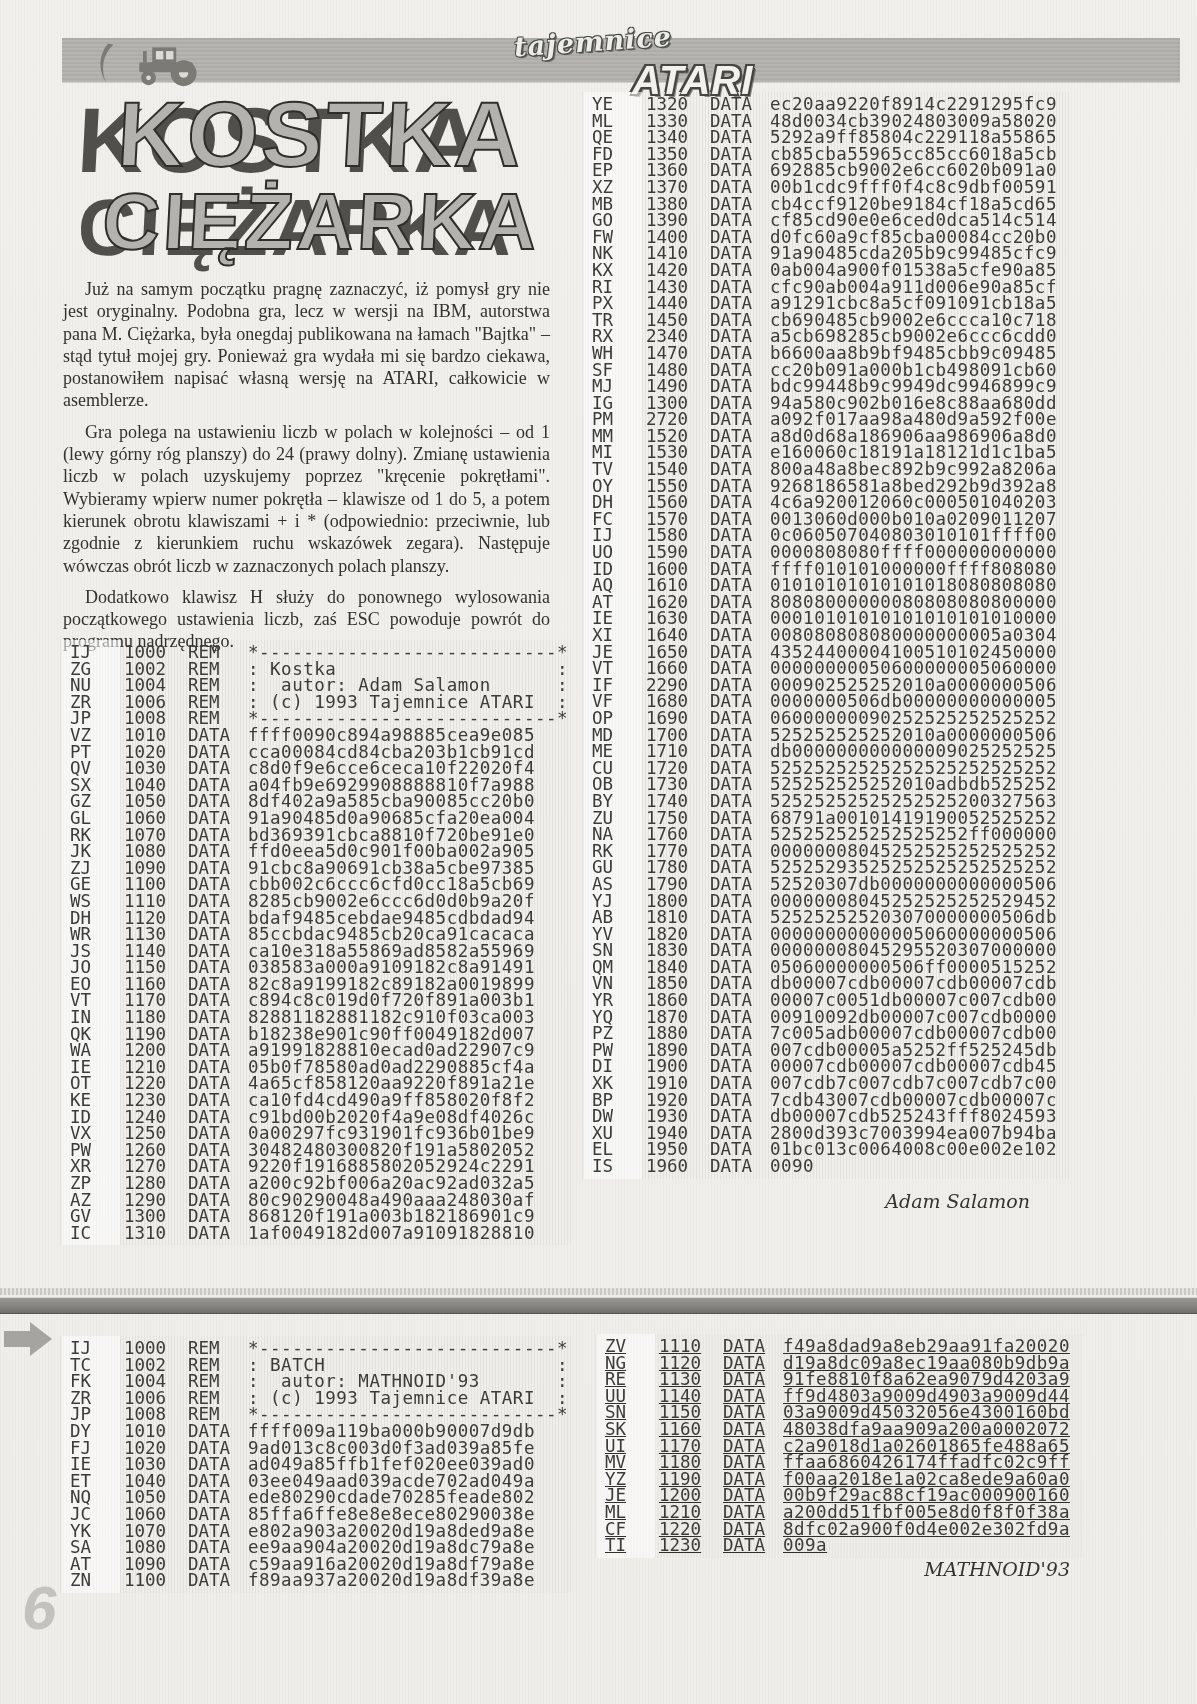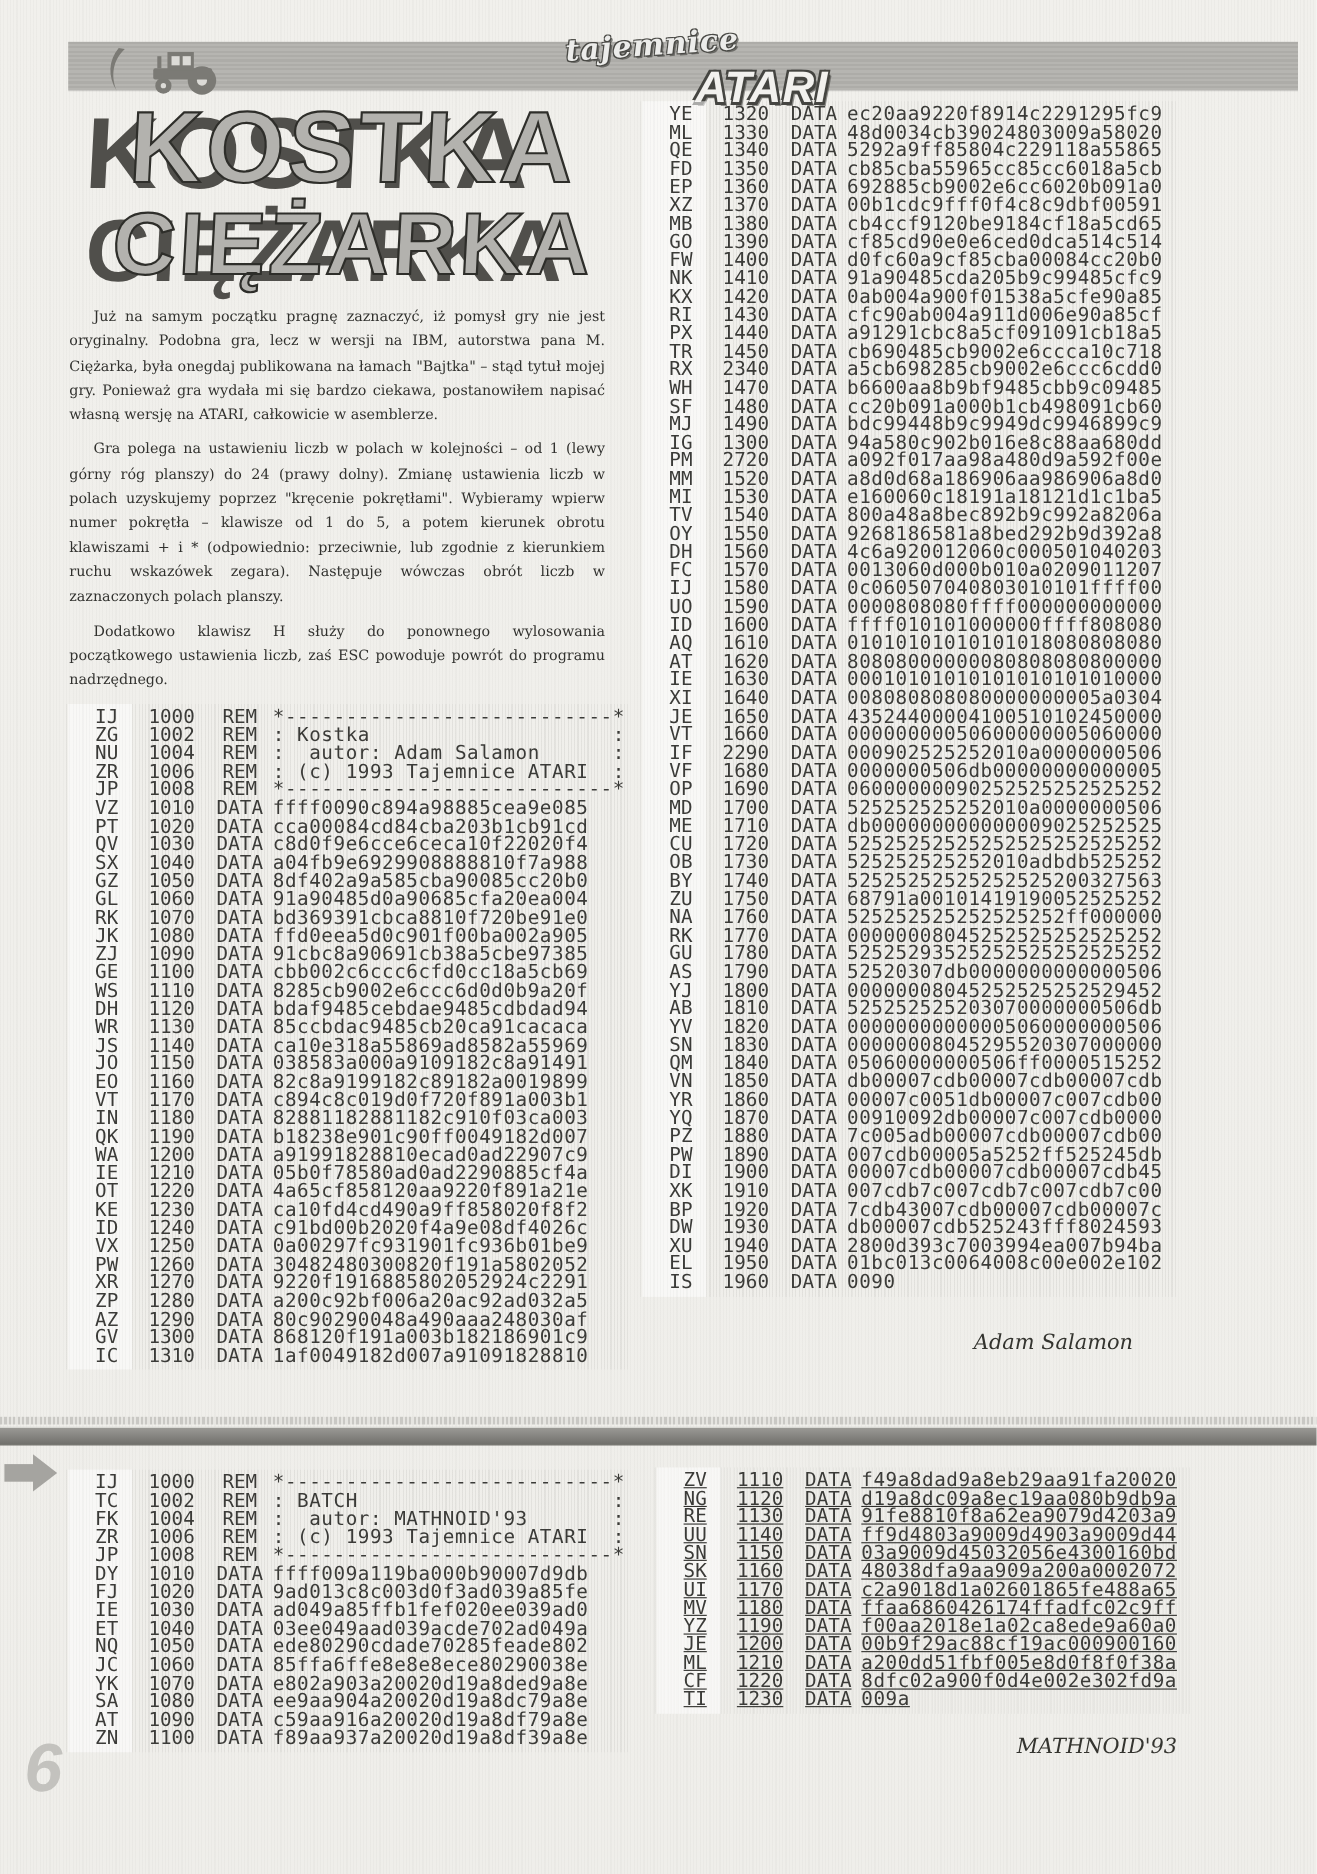--- a/index.html
+++ b/index.html
@@ -36,49 +36,48 @@
   .title3d{position:absolute;left:84px;top:86px;width:474px;text-align:center;}
   .t-line{position:relative;display:block;font-family:"Liberation Sans",sans-serif;font-weight:bold;transform:skewX(-3deg);}
   .t-line .face,.t-line .shad{display:block;letter-spacing:3px;white-space:nowrap;}
   .t-line .shad{position:absolute;left:-6px;top:6px;color:#504f4b;z-index:0;}
   .t-line .face{position:relative;z-index:1;color:#b3b2ae;-webkit-text-stroke:2px #2e2e2a;}
   .t-line1{font-size:92px;line-height:96px;}
   .t-line2{font-size:80px;line-height:88px;margin-top:-4px;}
   
   .intro{position:absolute;left:63px;top:278px;width:487px;}
   .intro p{
-    margin:0 0 9px 0;font-size:13px;line-height:22.3px;text-align:justify;
-    text-indent:22px;color:#31312e;
+    margin:0 0 9px 0;font-size:18px;line-height:22.3px;text-align:justify;
+    text-indent:22px;color:#31312e;font-family:Liberation Serif, serif;
   }
   
   .listing{
     position:absolute;
     background:repeating-linear-gradient(90deg, rgba(70,70,65,0.05) 0 1px, rgba(0,0,0,0) 1px 3px);
     padding:4px 0 4px 10px;
-    text-align:center;
   }
   .listing::before{
     content:"";position:absolute;left:2px;top:0;bottom:0;width:58px;
     background:rgba(255,255,255,0.55);
   }
   .code-line{
     position:relative;display:flex;white-space:pre;
     font-family:"DejaVu Sans Mono",monospace;font-size:17.5px;line-height:16.6px;
     color:#3b3b38;
   }
   .f-cs{width:54px;flex:0 0 auto;}
   .f-no{width:64px;flex:0 0 auto;}
   .f-kw{width:60px;flex:0 0 auto;}
   .f-tx{letter-spacing:0.5px;white-space:pre;}
   .listing-k-left{left:60px;top:640px;width:502px;}
   .listing-k-right{left:582px;top:92px;width:478px;}
   .listing-b-left{left:60px;top:1336px;width:502px;}
   .listing-b-right{left:595px;top:1334px;width:478px;text-decoration:underline;}
   
-  .sig{position:absolute;font:italic 19px "DejaVu Serif",serif;color:#34342f;text-align:right;margin-top:19px;}
+  .sig{position:absolute;font:italic 19px "DejaVu Serif",serif;color:#34342f;text-align:right;}
   .sig-adam{left:750px;top:1190px;width:280px;}
   .sig-math{left:780px;top:1558px;width:290px;font-weight:normal;}
   
   .sep-hatch{
     position:absolute;left:0px;top:1288px;width:1197px;height:7px;
     background:repeating-linear-gradient(90deg,#c9c8c4 0 2px,#e6e5e1 2px 4px);
   }
   .sep-bar{
     position:absolute;left:0px;top:1297px;width:1197px;height:15px;
     background:linear-gradient(#9a9995,#71706c);

